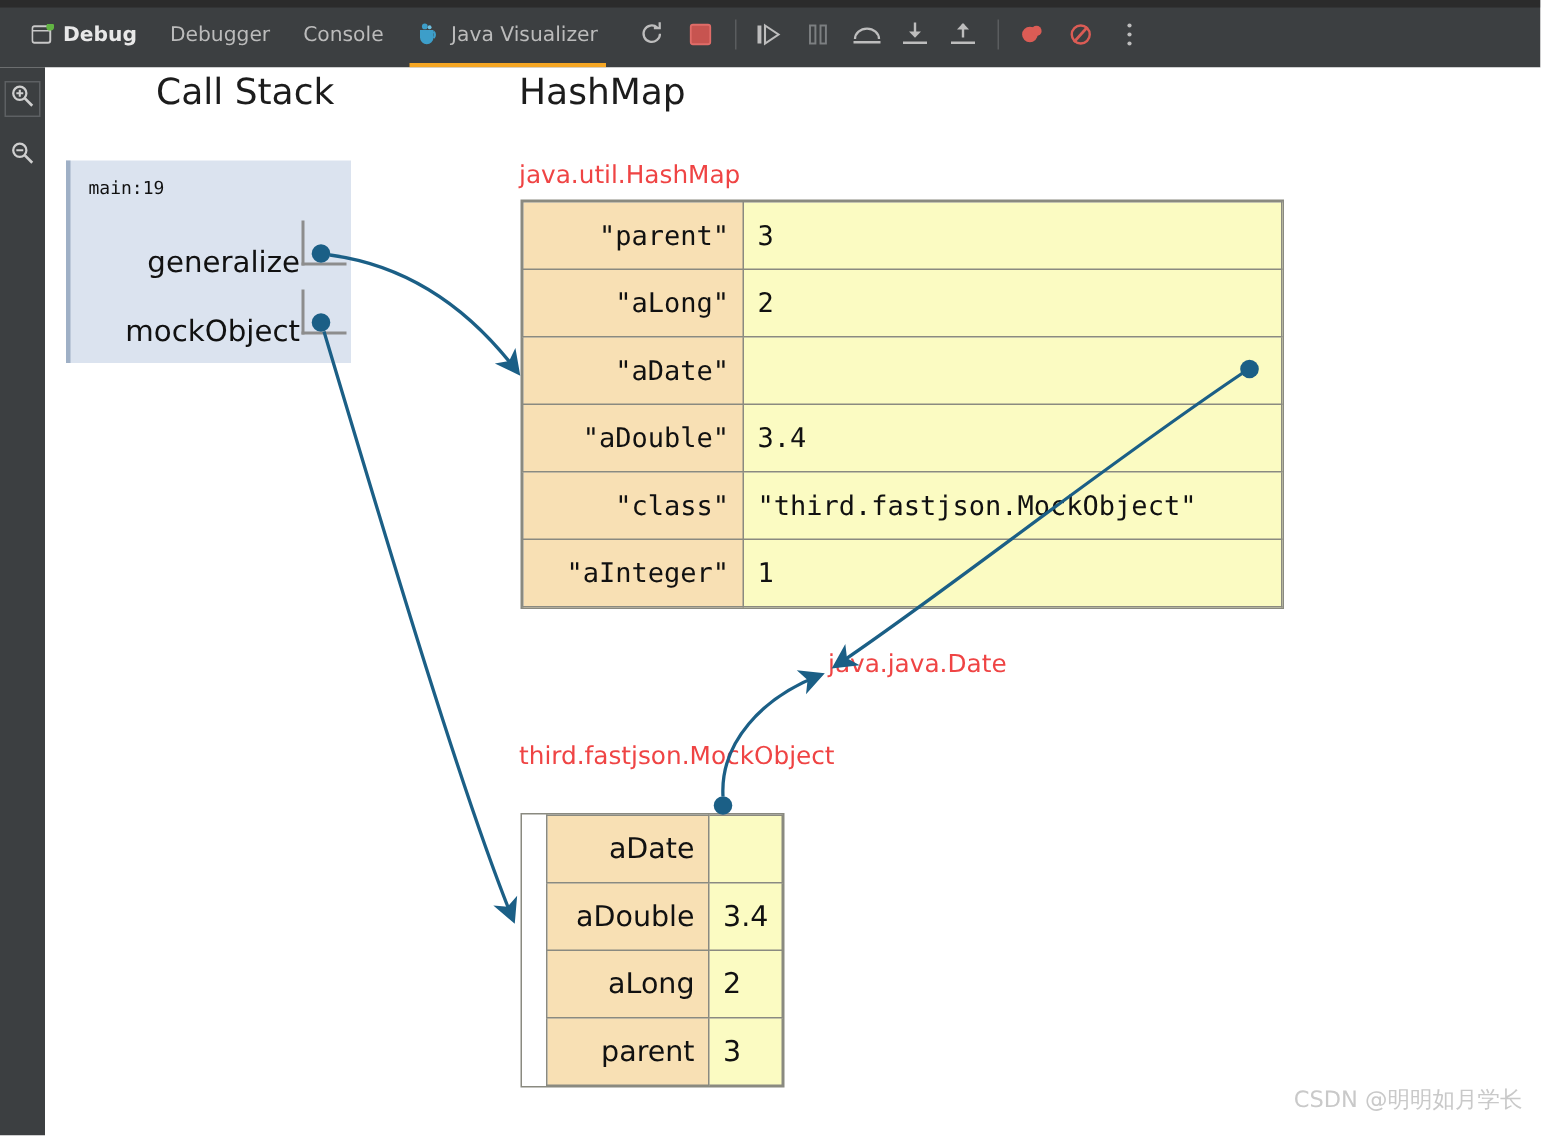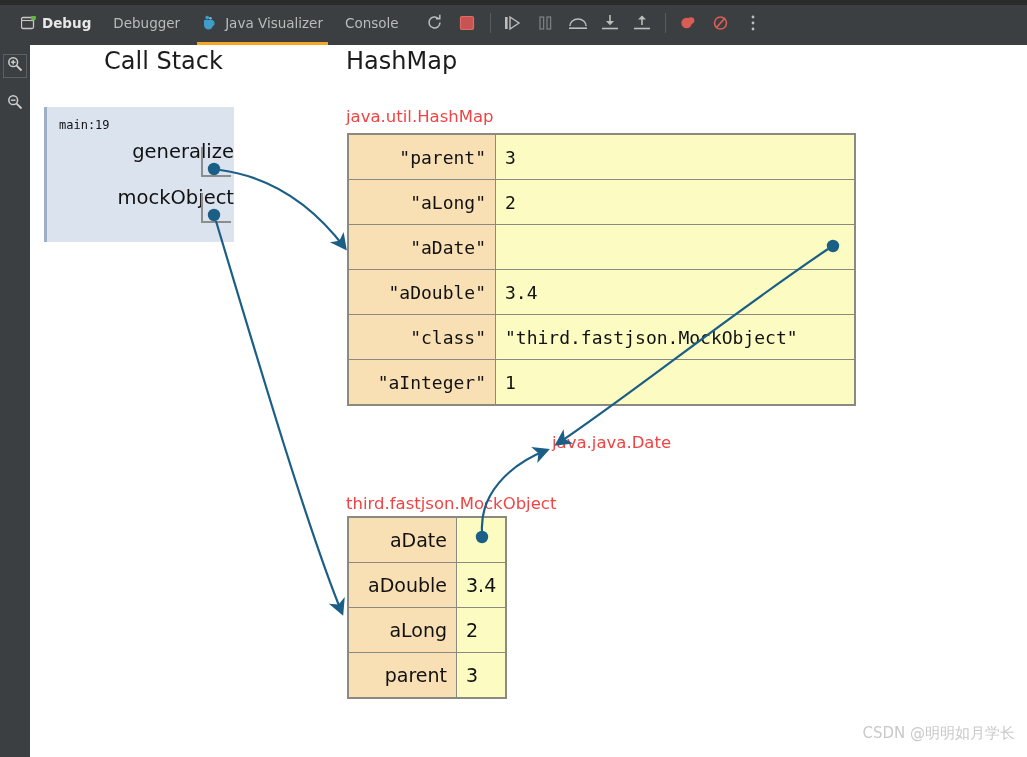--- a/index.html
+++ b/index.html
@@ -87,21 +87,22 @@
     padding: 8px 0 10px 0;
   }
   .frame-title {
     font-family: "DejaVu Sans Mono", "Liberation Mono", monospace;
     font-size: 12px; color: #111;
     padding: 3px 0 8px 12px;
   }
   .stack-var {
     position: relative;
     height: 46px;
-    display: flex; align-items: flex-start; justify-content: flex-end;
+    display: flex; align-items: flex-end; justify-content: flex-end;
+    padding-right: 34px;
   }
   .stack-var .vname {
     font-size: 19.5px; color: #111;
     white-space: nowrap;
   }
   .stack-var .slot {
     position: absolute;
     right: 3px; top: 7px;
     width: 30px; height: 30px;
     border-left: 2px solid #8d8d8d;
@@ -171,38 +172,38 @@
           <rect x="0.5" y="1.5" width="12" height="11" rx="1.5" fill="none" stroke="#c8c8c8" stroke-width="1.3"></rect>
           <line x1="0.5" y1="4.5" x2="12.5" y2="4.5" stroke="#c8c8c8" stroke-width="1.1"></line>
           <circle cx="12.5" cy="1.8" r="2.6" fill="#62b543"></circle>
         </svg>
       </span>
       <span>Debug</span>
     </div>
 
     <div class="tool-tab">
       <span>Debugger</span>
+    </div>
+
+    <div class="tool-tab">
+      <span>Console</span>
     </div>
 
     <div class="tool-tab active">
       <span style="display:inline-block;width:17px;height:15px;">
         <svg width="17" height="15" viewBox="0 0 17 15">
           <path d="M2 5 h9 v5 a4.5 4.5 0 0 1 -9 0 z" fill="#3d9ec9"></path>
           <path d="M11 6 a3 3 0 0 1 0 4.4" fill="none" stroke="#3d9ec9" stroke-width="1.4"></path>
           <circle cx="5.2" cy="2.6" r="1.9" fill="#3d9ec9"></circle>
           <circle cx="8.4" cy="3.2" r="1.3" fill="#6fc0e0"></circle>
         </svg>
       </span>
       <span>Java Visualizer</span>
     </div>
 
-    <div class="tool-tab">
-      <span>Console</span>
-    </div>
-
     <div class="tb-icon" style="margin-left:12px;">
       <svg width="17" height="17" viewBox="0 0 17 17">
         <path d="M14 8.5 a5.5 5.5 0 1 1 -1.8 -4.1" fill="none" stroke="#bdbdbd" stroke-width="1.5"></path>
         <path d="M13.8 0.8 v3.9 h-3.9" fill="none" stroke="#bdbdbd" stroke-width="1.5"></path>
       </svg>
     </div>
 
     <div class="tb-icon">
       <svg width="16" height="16" viewBox="0 0 16 16">
         <rect x="1.5" y="1.5" width="13" height="13" rx="1.5" fill="#c75450" stroke="#e06c68" stroke-width="1.2"></rect>
@@ -342,21 +343,21 @@
           <td class="k">"aInteger"</td>
           <td class="v">1</td>
         </tr>
       </tbody>
         </table>
     </div>
 
     <div class="obj-label" style="left:522px; top:388px;">java.java.Date</div>
 
     <div class="obj-label" style="left:316px; top:449px;">third.fastjson.MockObject</div>
-    <div class="obj-table sans" style="left:317px; top:471px;">
+    <div class="obj-table sans" style="left:317px; top:497px;padding-left:16px;">
       <table>
         <tbody>
             <tr>
           <td class="k" style="width:108px;">aDate</td>
           <td class="v" style="width:47px;"></td>
         </tr>
         <tr>
           <td class="k">aDouble</td>
           <td class="v">3.4</td>
         </tr>

